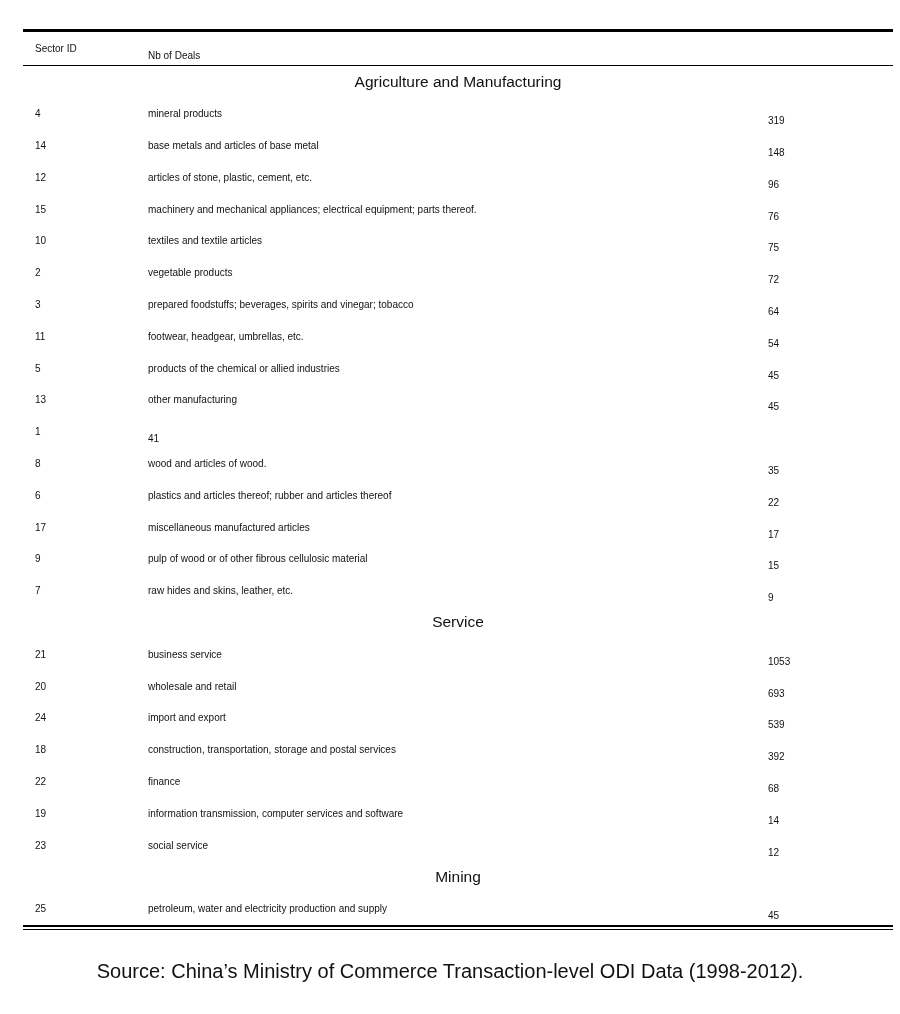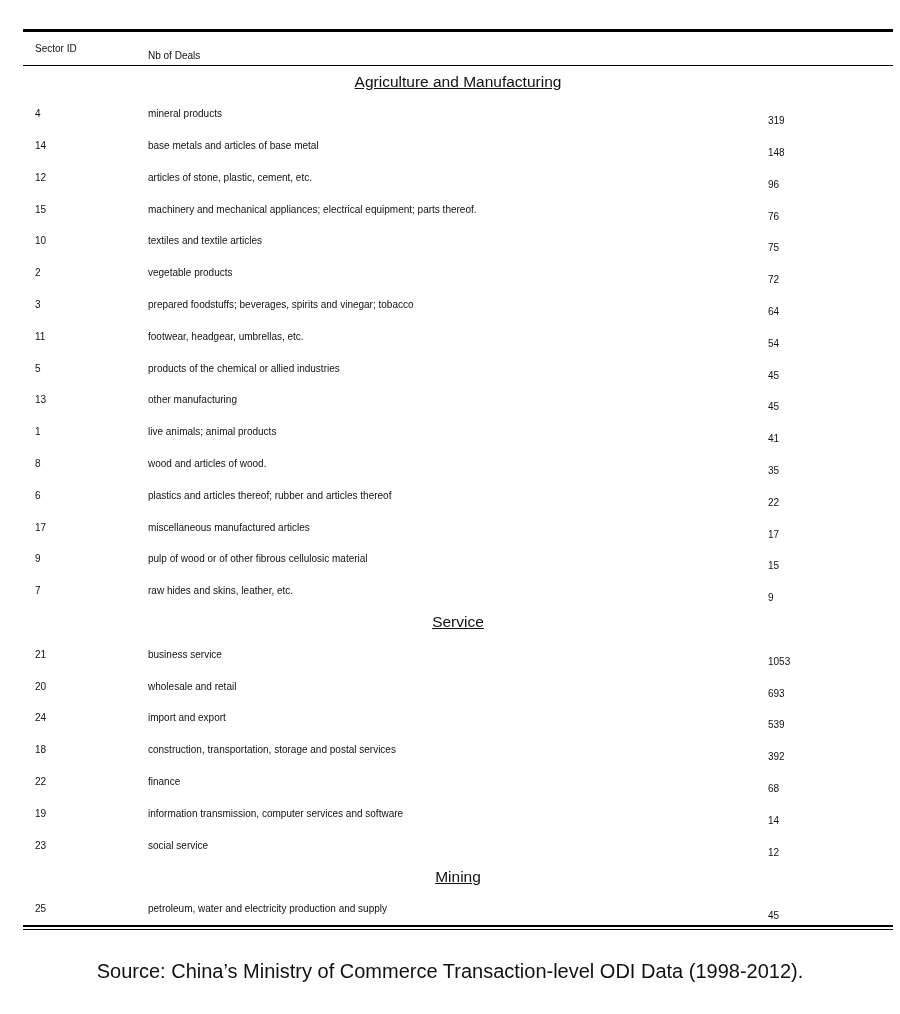--- a/index.html
+++ b/index.html
@@ -7,21 +7,21 @@
   .table-wrap { position: absolute; left: 23px; top: 29px; width: 870px; }
   .rule-top { height: 3px; background: #000; }
   .rule-head { height: 1px; background: #000; }
   .rule-bottom { border-top: 2px solid #000; border-bottom: 1px solid #000; height: 2px; }
   .row { display: flex; align-items: center; height: 31.8px; font-size: 10px; }
   .header-row { height: 33px; }
   .c-id { width: 125px; padding-left: 12px; box-sizing: border-box; }
   .c-desc { width: 620px; }
   .c-n { width: 125px; margin-top: 14px; }
   .section { height: 31.8px; display: flex; align-items: center; justify-content: center; font-size: 15.5px; }
-  .section span { text-decoration: underline; }
+  .section span { }
   .source { position: absolute; left: 0; width: 900px; top: 960px; text-align: center; font-size: 20px; }
 </style>
 </head>
 <body>
 
 <div class="table-wrap">
   <div class="rule-top"></div>
   <div class="row header-row">
     <div class="c-id">Sector ID</div>
     <div class="c-n">Nb of Deals</div>
@@ -76,21 +76,20 @@
         <div class="c-desc">products of the chemical or allied industries</div>
         <div class="c-n">45</div>
       </div>
       <div class="row">
         <div class="c-id">13</div>
         <div class="c-desc">other manufacturing</div>
         <div class="c-n">45</div>
       </div>
       <div class="row">
         <div class="c-id">1</div>
-        <div class="c-desc">live animals; animal products</div>
         <div class="c-n">41</div>
       </div>
       <div class="row">
         <div class="c-id">8</div>
         <div class="c-desc">wood and articles of wood.</div>
         <div class="c-n">35</div>
       </div>
       <div class="row">
         <div class="c-id">6</div>
         <div class="c-desc">plastics and articles thereof; rubber and articles thereof</div>

